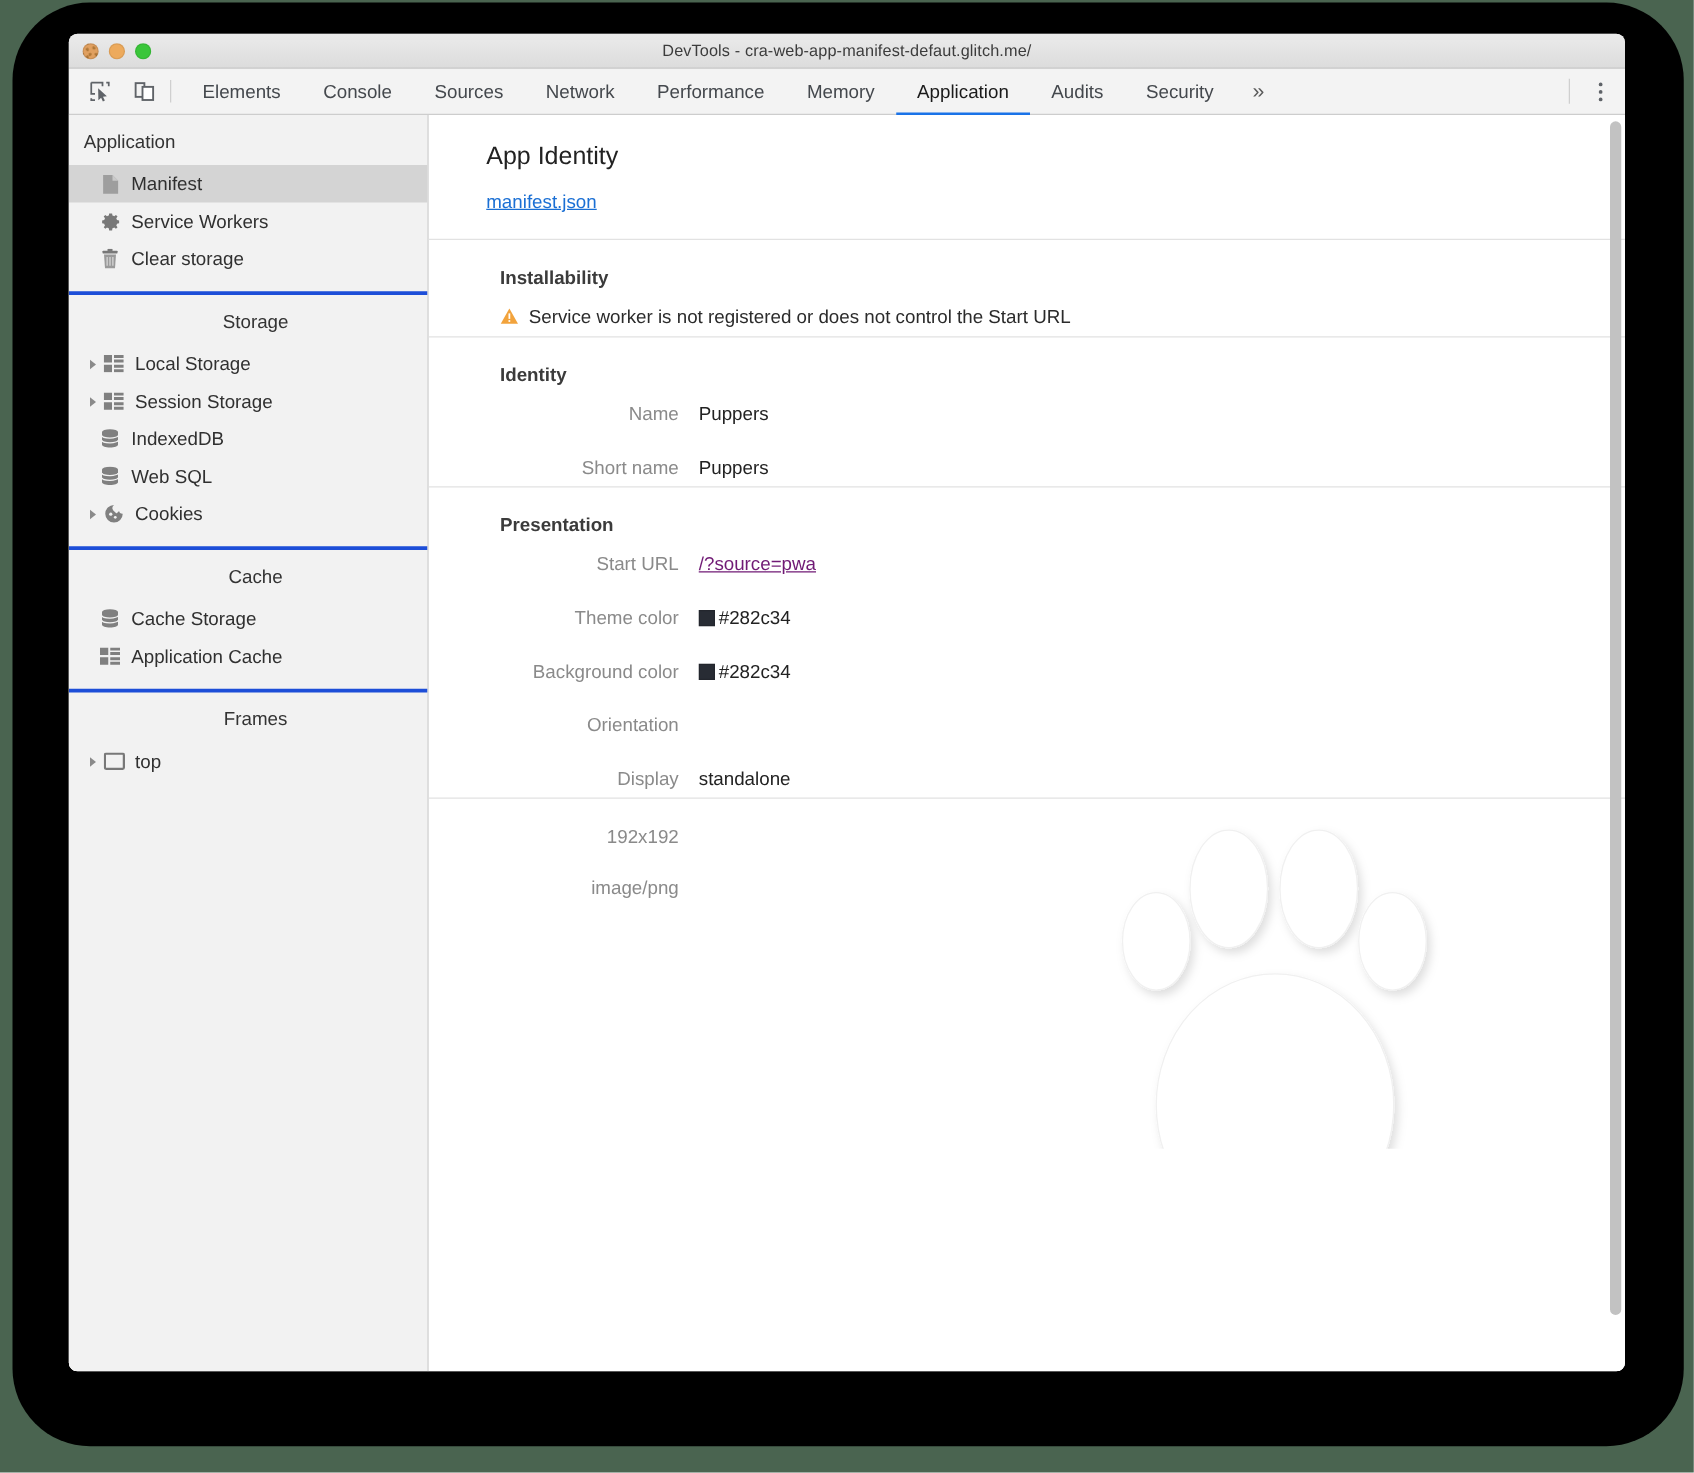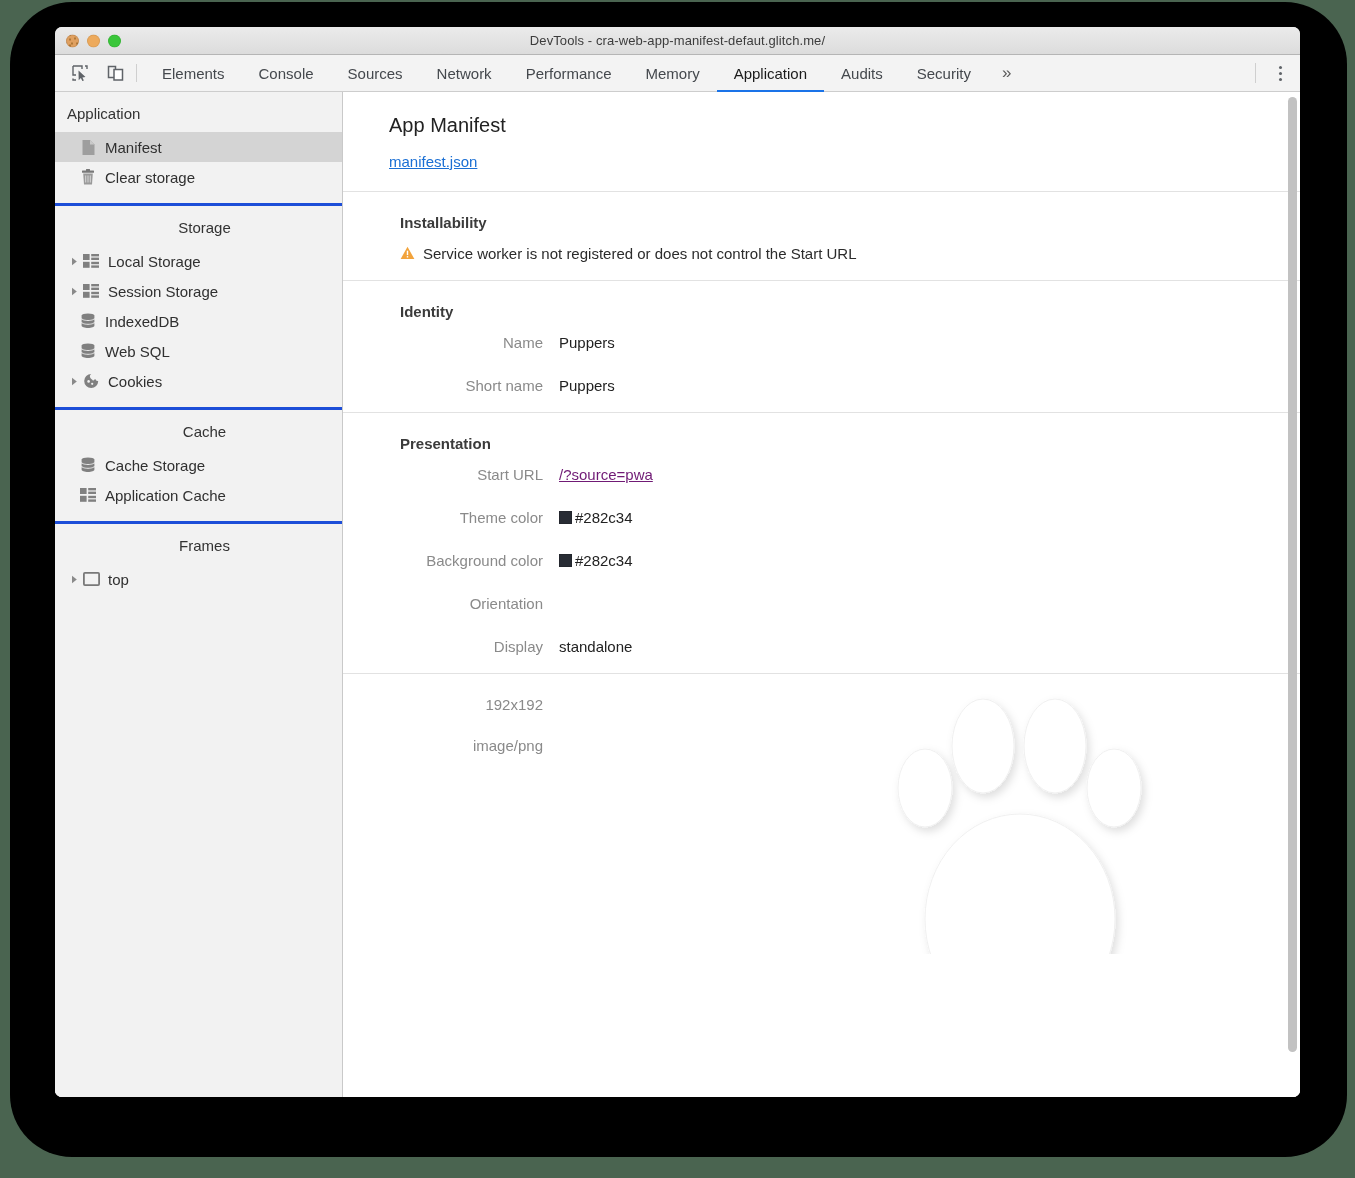--- a/index.html
+++ b/index.html
@@ -218,21 +218,21 @@
     cursor: pointer;
     display: inline-block;
   }
   .sec-head {
     font-size: 15px;
     font-weight: bold;
     color: #3b3b3b;
     padding: 22px 0 0 11px;
     margin-bottom: 14px;
   }
-  .sec-pad { padding-bottom: 18px; }
+  .sec-pad { padding-bottom: 6px; }
 
   .warn-row {
     display: flex;
     align-items: flex-start;
     padding: 0 0 0 11px;
     font-size: 15px;
     color: #2b2b2b;
   }
   .warn-icon {
     margin-right: 8px;
@@ -383,20 +383,29 @@
           <span class="sico">
             <svg width="15" height="17" viewBox="0 0 15 17">
               <path d="M1.5 1 h7.5 l4.5 4.5 v10.5 h-12 z" fill="#9e9e9e"></path>
               <path d="M9 1 v4.5 h4.5" fill="#c9c9c9"></path>
             </svg>
           </span>
           <span>Manifest</span>
         </div>
         <div class="side-item">
           <span class="sico">
+            <svg width="17" height="17" viewBox="0 0 20 20">
+              <path fill="#787878" d="M10 6.6a3.4 3.4 0 100 6.8 3.4 3.4 0 000-6.8zm0 5a1.6 1.6 0 110-3.2 1.6 1.6 0 010 3.2z"></path>
+              <path fill="#787878" d="M18 8.6l-2-.3a6.4 6.4 0 00-.7-1.7l1.2-1.6-1.5-1.5-1.6 1.2a6.4 6.4 0 00-1.7-.7L11.4 2H8.6l-.3 2a6.4 6.4 0 00-1.7.7L5 3.5 3.5 5l1.2 1.6a6.4 6.4 0 00-.7 1.7l-2 .3v2.8l2 .3c.16.6.4 1.17.7 1.7L3.5 15 5 16.5l1.6-1.2c.53.3 1.1.54 1.7.7l.3 2h2.8l.3-2c.6-.16 1.17-.4 1.7-.7l1.6 1.2 1.5-1.5-1.2-1.6c.3-.53.54-1.1.7-1.7l2-.3V8.6z"></path>
+            </svg>
+          </span>
+          <span>Service Workers</span>
+        </div>
+        <div class="side-item">
+          <span class="sico">
             <svg width="14" height="17" viewBox="0 0 14 17">
               <rect x="1" y="1.5" width="12" height="2.2" rx="0.5" fill="#787878"></rect>
               <rect x="5" y="0" width="4" height="2" rx="0.5" fill="#787878"></rect>
               <path d="M2.2 4.6 h9.6 l-0.8 11 h-8 z" fill="#9a9a9a"></path>
               <path d="M4.7 6.5 v7 M7 6.5 v7 M9.3 6.5 v7" stroke="#d8d8d8" stroke-width="1" fill="none"></path>
             </svg>
           </span>
           <span>Clear storage</span>
         </div>
         <div class="side-sp"></div>
@@ -535,21 +544,21 @@
             </svg>
           </span>
           <span>top</span>
         </div>
       </div>
     </div>
 
     <div class="content">
 
       <div class="sec first">
-        <div class="page-title">App Manifest</div>
+        <div class="page-title">App Identity</div>
         <a class="manifest-link">manifest.json</a>
       </div>
 
       <div class="sec sec-pad">
         <div class="sec-head">Installability</div>
         <div class="warn-row">
           <span class="warn-icon">
             <svg width="15" height="14" viewBox="0 0 15 14">
               <path d="M7.5 0.8 L14.4 13 H0.6 Z" fill="#f2a33c"></path>
               <rect x="6.8" y="4.7" width="1.4" height="4.4" fill="#ffffff"></rect>

